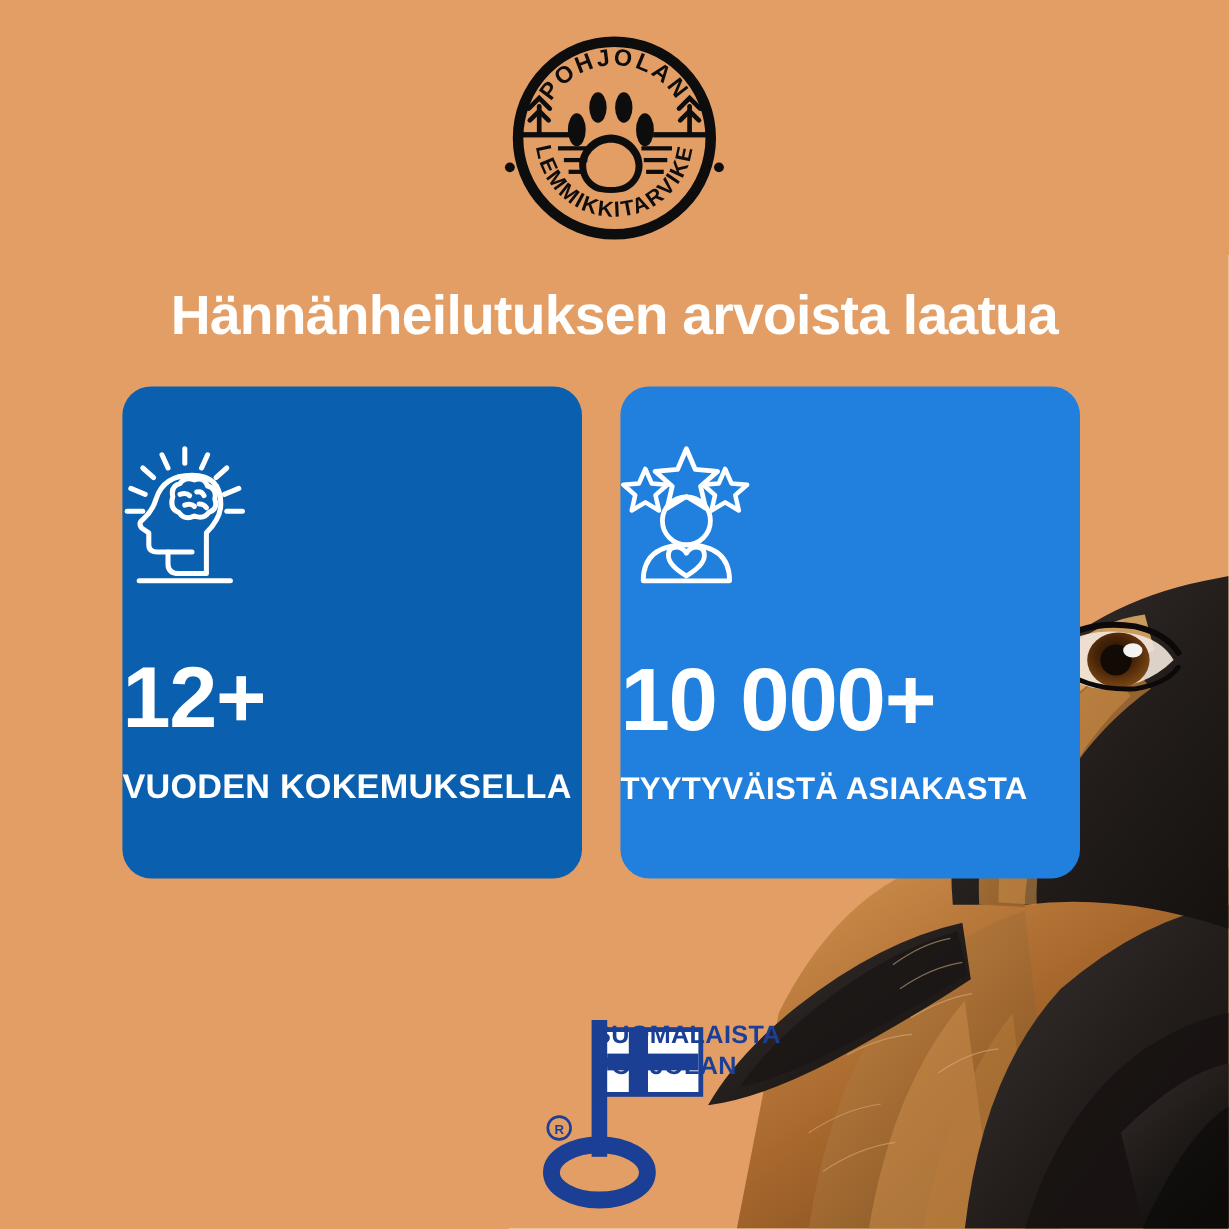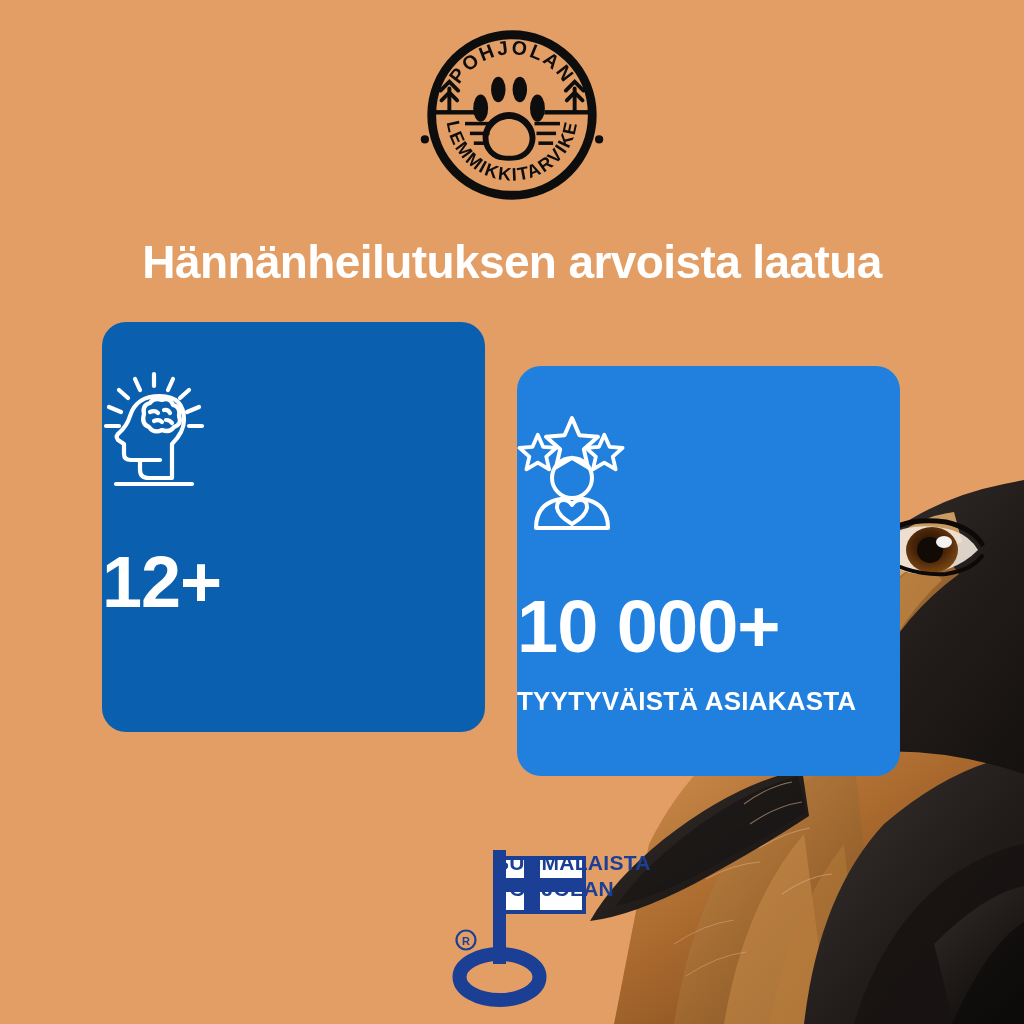--- a/index.html
+++ b/index.html
@@ -56,21 +56,21 @@
     position: absolute;
     top: 322px;
     width: 383px;
     height: 410px;
     border-radius: 24px;
     display: flex;
     flex-direction: column;
     align-items: flex-start;
   }
   #card-experience { left: 102px;  background: #0a60ae; }
-  #card-customers  { left: 517px;  background: #2180de; margin-top: 44px; }
+  #card-customers  { left: 517px;  background: #2180de; }
 
   .card-icon {
     margin-top: 42px;
     height: 130px;
     display: flex;
     align-items: center;
     justify-content: center;
   }
   .card-value {
     color: #ffffff;
@@ -276,20 +276,21 @@
                    Q79 37 77 46 Q80 54 72 57 Q68 63 60 60 Q52 64 47 57
                    Q39 54 42 44 Z"></path>
           <path d="M48 42 Q53 40 56 43"></path>
           <path d="M62 40 Q66 39 68 43"></path>
           <path d="M52 51 Q57 49 60 52"></path>
           <path d="M64 50 Q68 50 70 53"></path>
         </g>
       </svg>
     </div>
     <div class="card-value">12+</div>
+    <div class="card-label">VUODEN KOKEMUKSELLA</div>
   </div>
 
   <div class="card" id="card-customers">
     <div class="card-icon">
       <svg width="110" height="118" viewBox="0 0 110 118">
         <g fill="none" stroke="#ffffff" stroke-width="4" stroke-linecap="round" stroke-linejoin="round">
 
           <path d="M55 4 L62.4 21.2 L81 22.8 L66.8 35.2 L71 53.4 L55 43.8 L39 53.4 L43.2 35.2 L29 22.8 L47.6 21.2 Z"></path>
 
           <path d="M20 20 L25.6 32.8 L39.5 34 L29 43.2 L32.1 56.8 L20 49.6 L7.9 56.8 L11 43.2 L0.5 34 L14.4 32.8 Z" transform="translate(2,2) scale(0.94)"></path>

